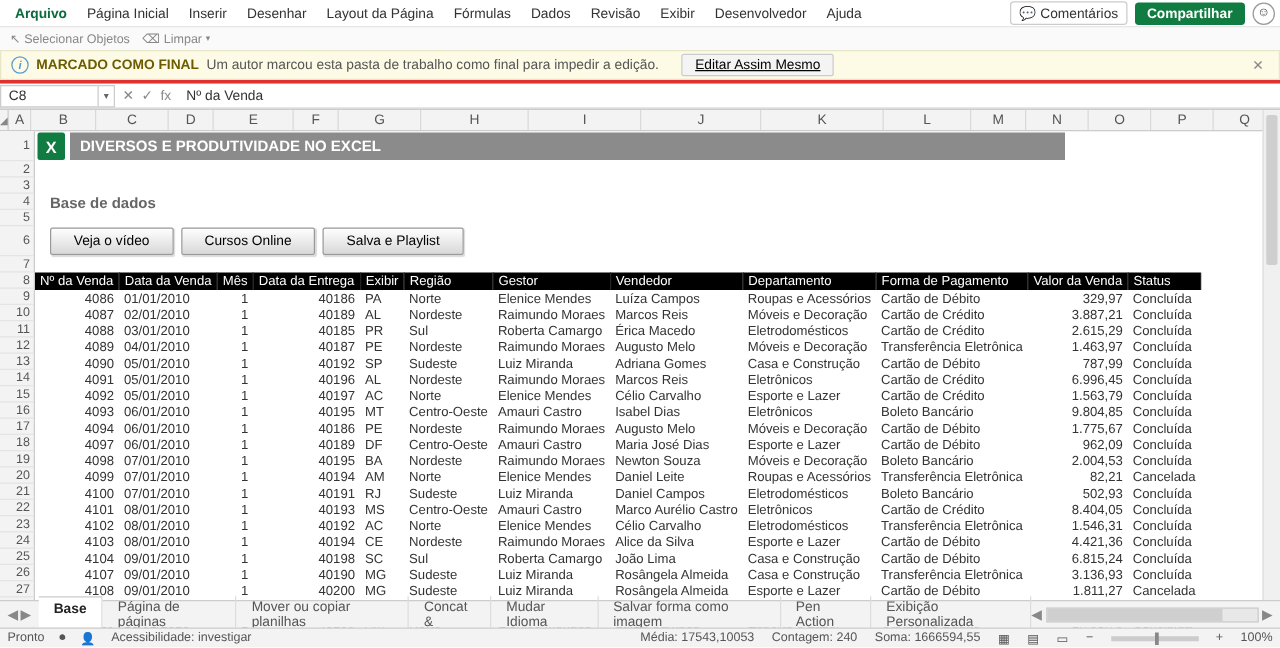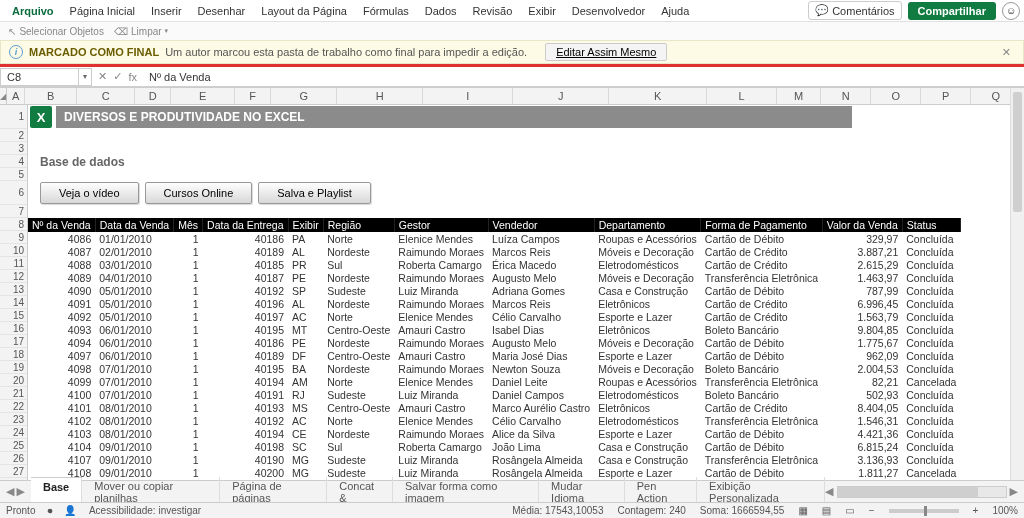--- a/index.html
+++ b/index.html
@@ -536,25 +536,25 @@
     <div class="thumb"></div>
   </div>
 
 <div class="sheet-tabs">
   <div class="nav-arrows">
     <span>◀</span>
     <span>▶</span>
   </div>
   <div id="tabs-slot" style="display:flex;">
       <div class="sheet-tab active">Base</div>
+      <div class="sheet-tab">Página de páginas</div>
       <div class="sheet-tab">Mover ou copiar planilhas</div>
-      <div class="sheet-tab">Página de páginas</div>
       <div class="sheet-tab">Concat &amp;</div>
+      <div class="sheet-tab">Mudar Idioma</div>
       <div class="sheet-tab">Salvar forma como imagem</div>
-      <div class="sheet-tab">Mudar Idioma</div>
       <div class="sheet-tab">Pen Action</div>
       <div class="sheet-tab">Exibição Personalizada</div>
     </div>
   <div class="tab-scroll">
     <span style="color:#888">◀</span>
     <div class="hscroll">
         <div class="thumb"></div>
       </div>
     <span style="color:#888">▶</span>
   </div>

